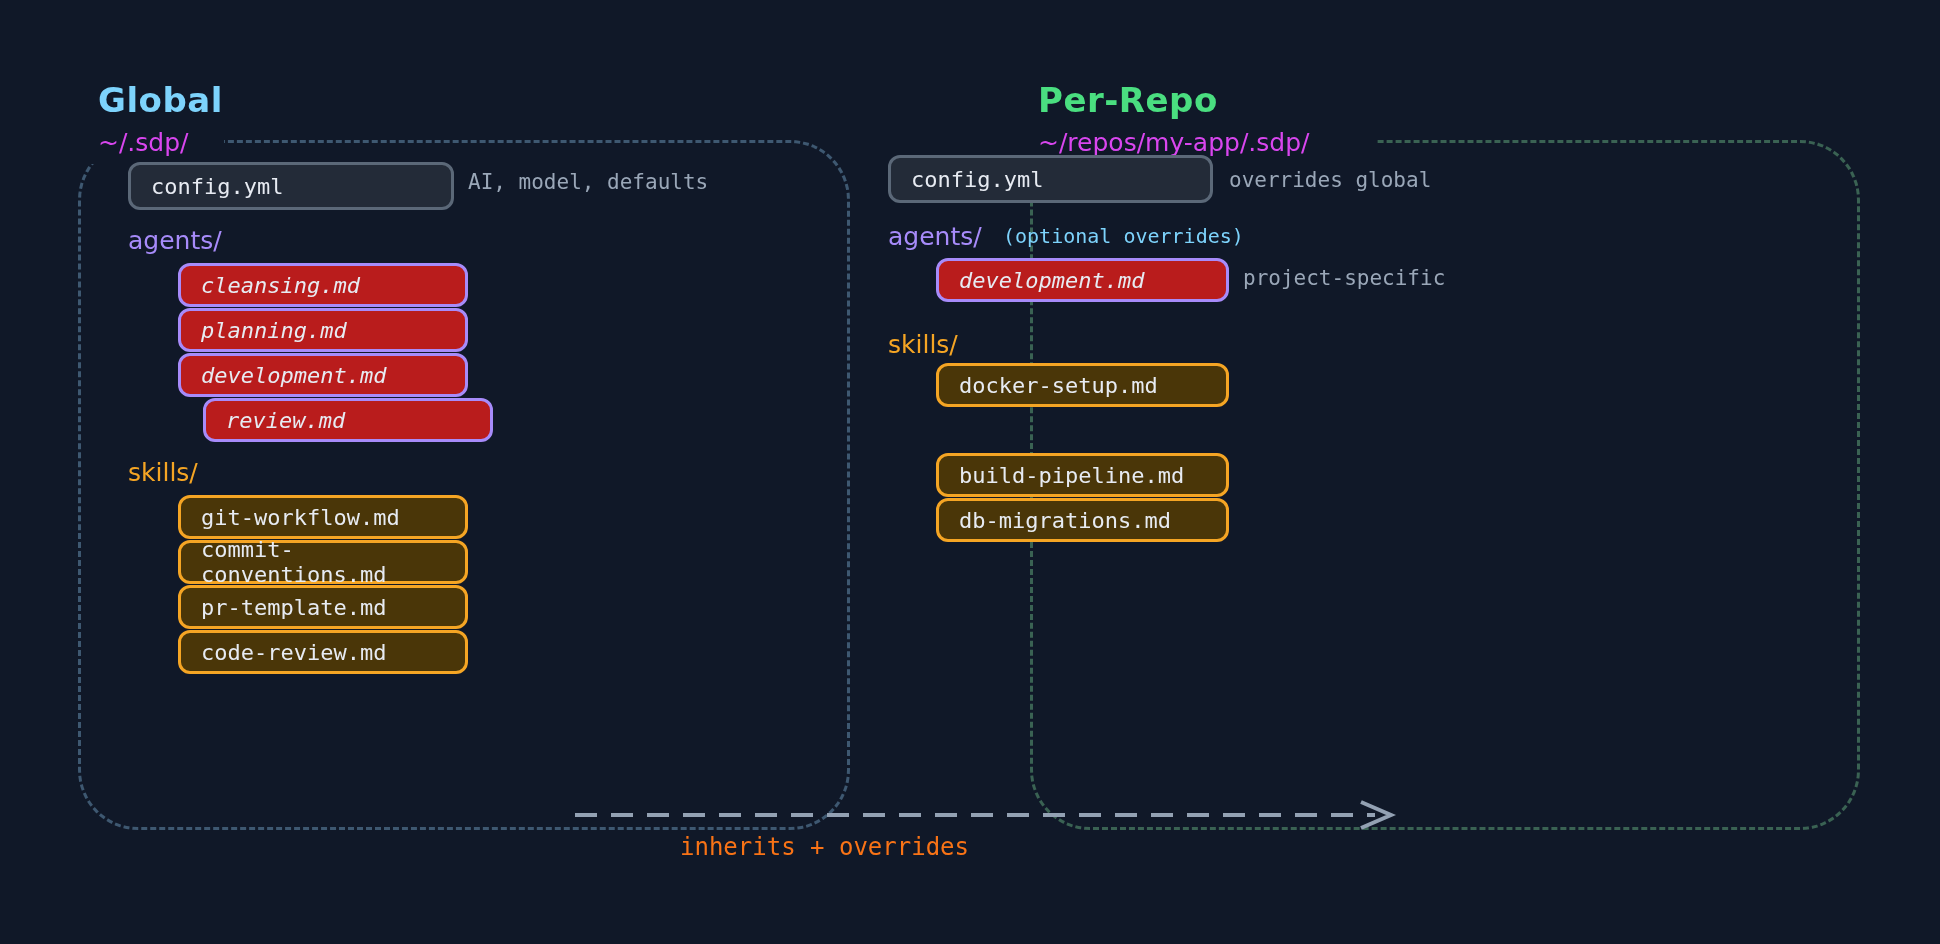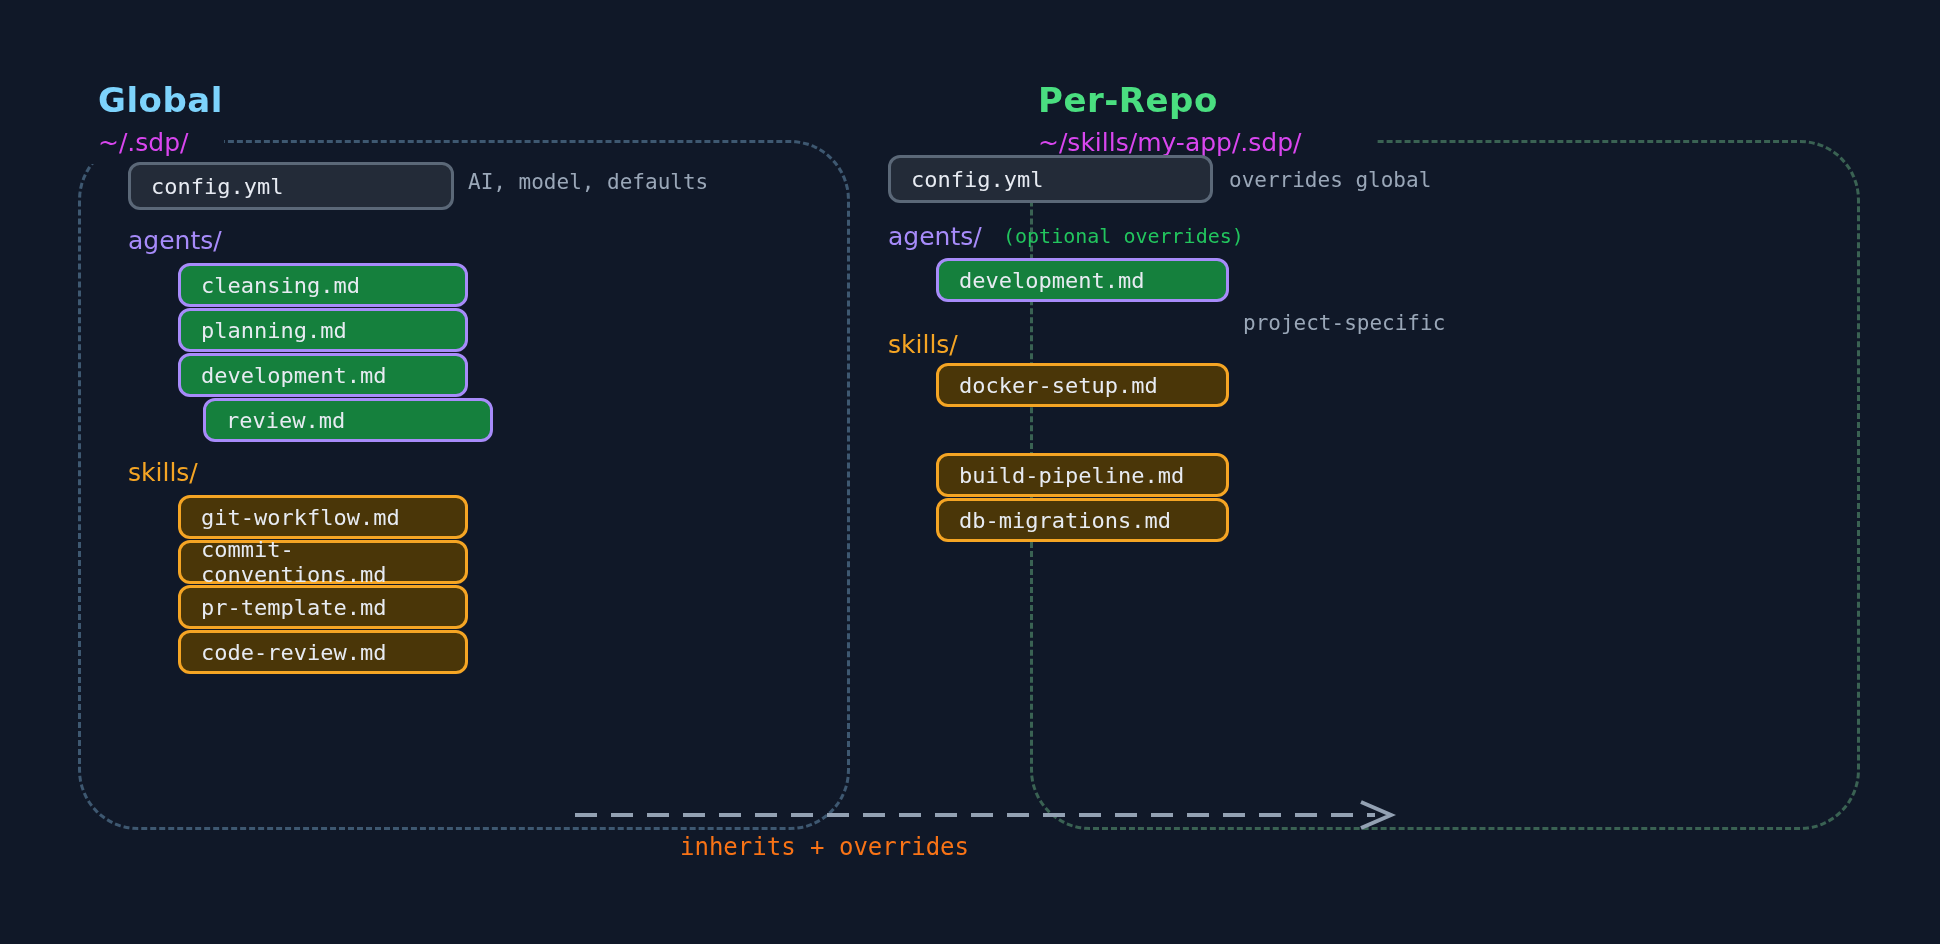--- a/index.html
+++ b/index.html
@@ -80,21 +80,21 @@
     font-size: 25px;
     font-weight: 500;
   }
   .sec-agents { color: #a78bfa; }
   .sec-skills { color: #f5a524; }
 
   .section-note {
     position: absolute;
     font-family: "DejaVu Sans Mono", "Liberation Mono", monospace;
     font-size: 20px;
-    color: #22c55e;
+    color: #7dd3fc;
   }
 
   
   .chip {
     position: absolute;
     box-sizing: border-box;
     border-radius: 12px;
     border-width: 3px;
     border-style: solid;
     display: flex;
@@ -104,22 +104,23 @@
     font-size: 22px;
     color: #e7ebf2;
     height: 44px;
   }
   .chip-config {
     background: #232b38;
     border-color: #5b6878;
     height: 48px;
   }
   .chip-agent {
-    background: #15803d;
+    background: #b91c1c;
     border-color: #a78bfa;
+    font-style: italic;
   }
   .chip-skill {
     background: #4a3608;
     border-color: #f5a524;
   }
 
   .annot {
     position: absolute;
     font-family: "DejaVu Sans Mono", "Liberation Mono", monospace;
     font-size: 21px;
@@ -170,30 +171,30 @@
 
   <div class="chip chip-skill" style="left:178px; top:495px; width:290px;">git-workflow.md</div>
   <div class="chip chip-skill" style="left:178px; top:540px; width:290px;">commit-conventions.md</div>
   <div class="chip chip-skill" style="left:178px; top:585px; width:290px;">pr-template.md</div>
   <div class="chip chip-skill" style="left:178px; top:630px; width:290px;">code-review.md</div>
 
   <div class="panel repo-panel"></div>
   <div class="header-mask mask-repo"></div>
 
   <div class="panel-title title-repo">Per-Repo</div>
-  <div class="panel-path path-repo">~/skills/my-app/.sdp/</div>
+  <div class="panel-path path-repo">~/repos/my-app/.sdp/</div>
 
   <div class="chip chip-config" style="left:888px; top:155px; width:325px;">config.yml</div>
   <div class="annot" style="left:1229px; top:168px;">overrides global</div>
 
   <div class="section-label sec-agents" style="left:888px; top:222px;">agents/</div>
   <div class="section-note" style="left:1003px; top:224px;">(optional overrides)</div>
 
   <div class="chip chip-agent" style="left:936px; top:258px; width:293px;">development.md</div>
-  <div class="annot" style="left:1243px; top:266px;margin-top:45px;">project-specific</div>
+  <div class="annot" style="left:1243px; top:266px;">project-specific</div>
 
   <div class="section-label sec-skills" style="left:888px; top:330px;">skills/</div>
 
   <div class="chip chip-skill" style="left:936px; top:363px; width:293px;">docker-setup.md</div>
   <div class="chip chip-skill" style="left:936px; top:453px; width:293px;">build-pipeline.md</div>
   <div class="chip chip-skill" style="left:936px; top:498px; width:293px;">db-migrations.md</div>
 
   <svg class="flow-arrow" viewBox="0 0 830 30">
     <line x1="0" y1="15" x2="800" y2="15" stroke="#93a1b3" stroke-width="4" stroke-dasharray="22 14"></line>
     <polyline points="786,2 816,15 786,28" fill="none" stroke="#93a1b3" stroke-width="4"></polyline>

